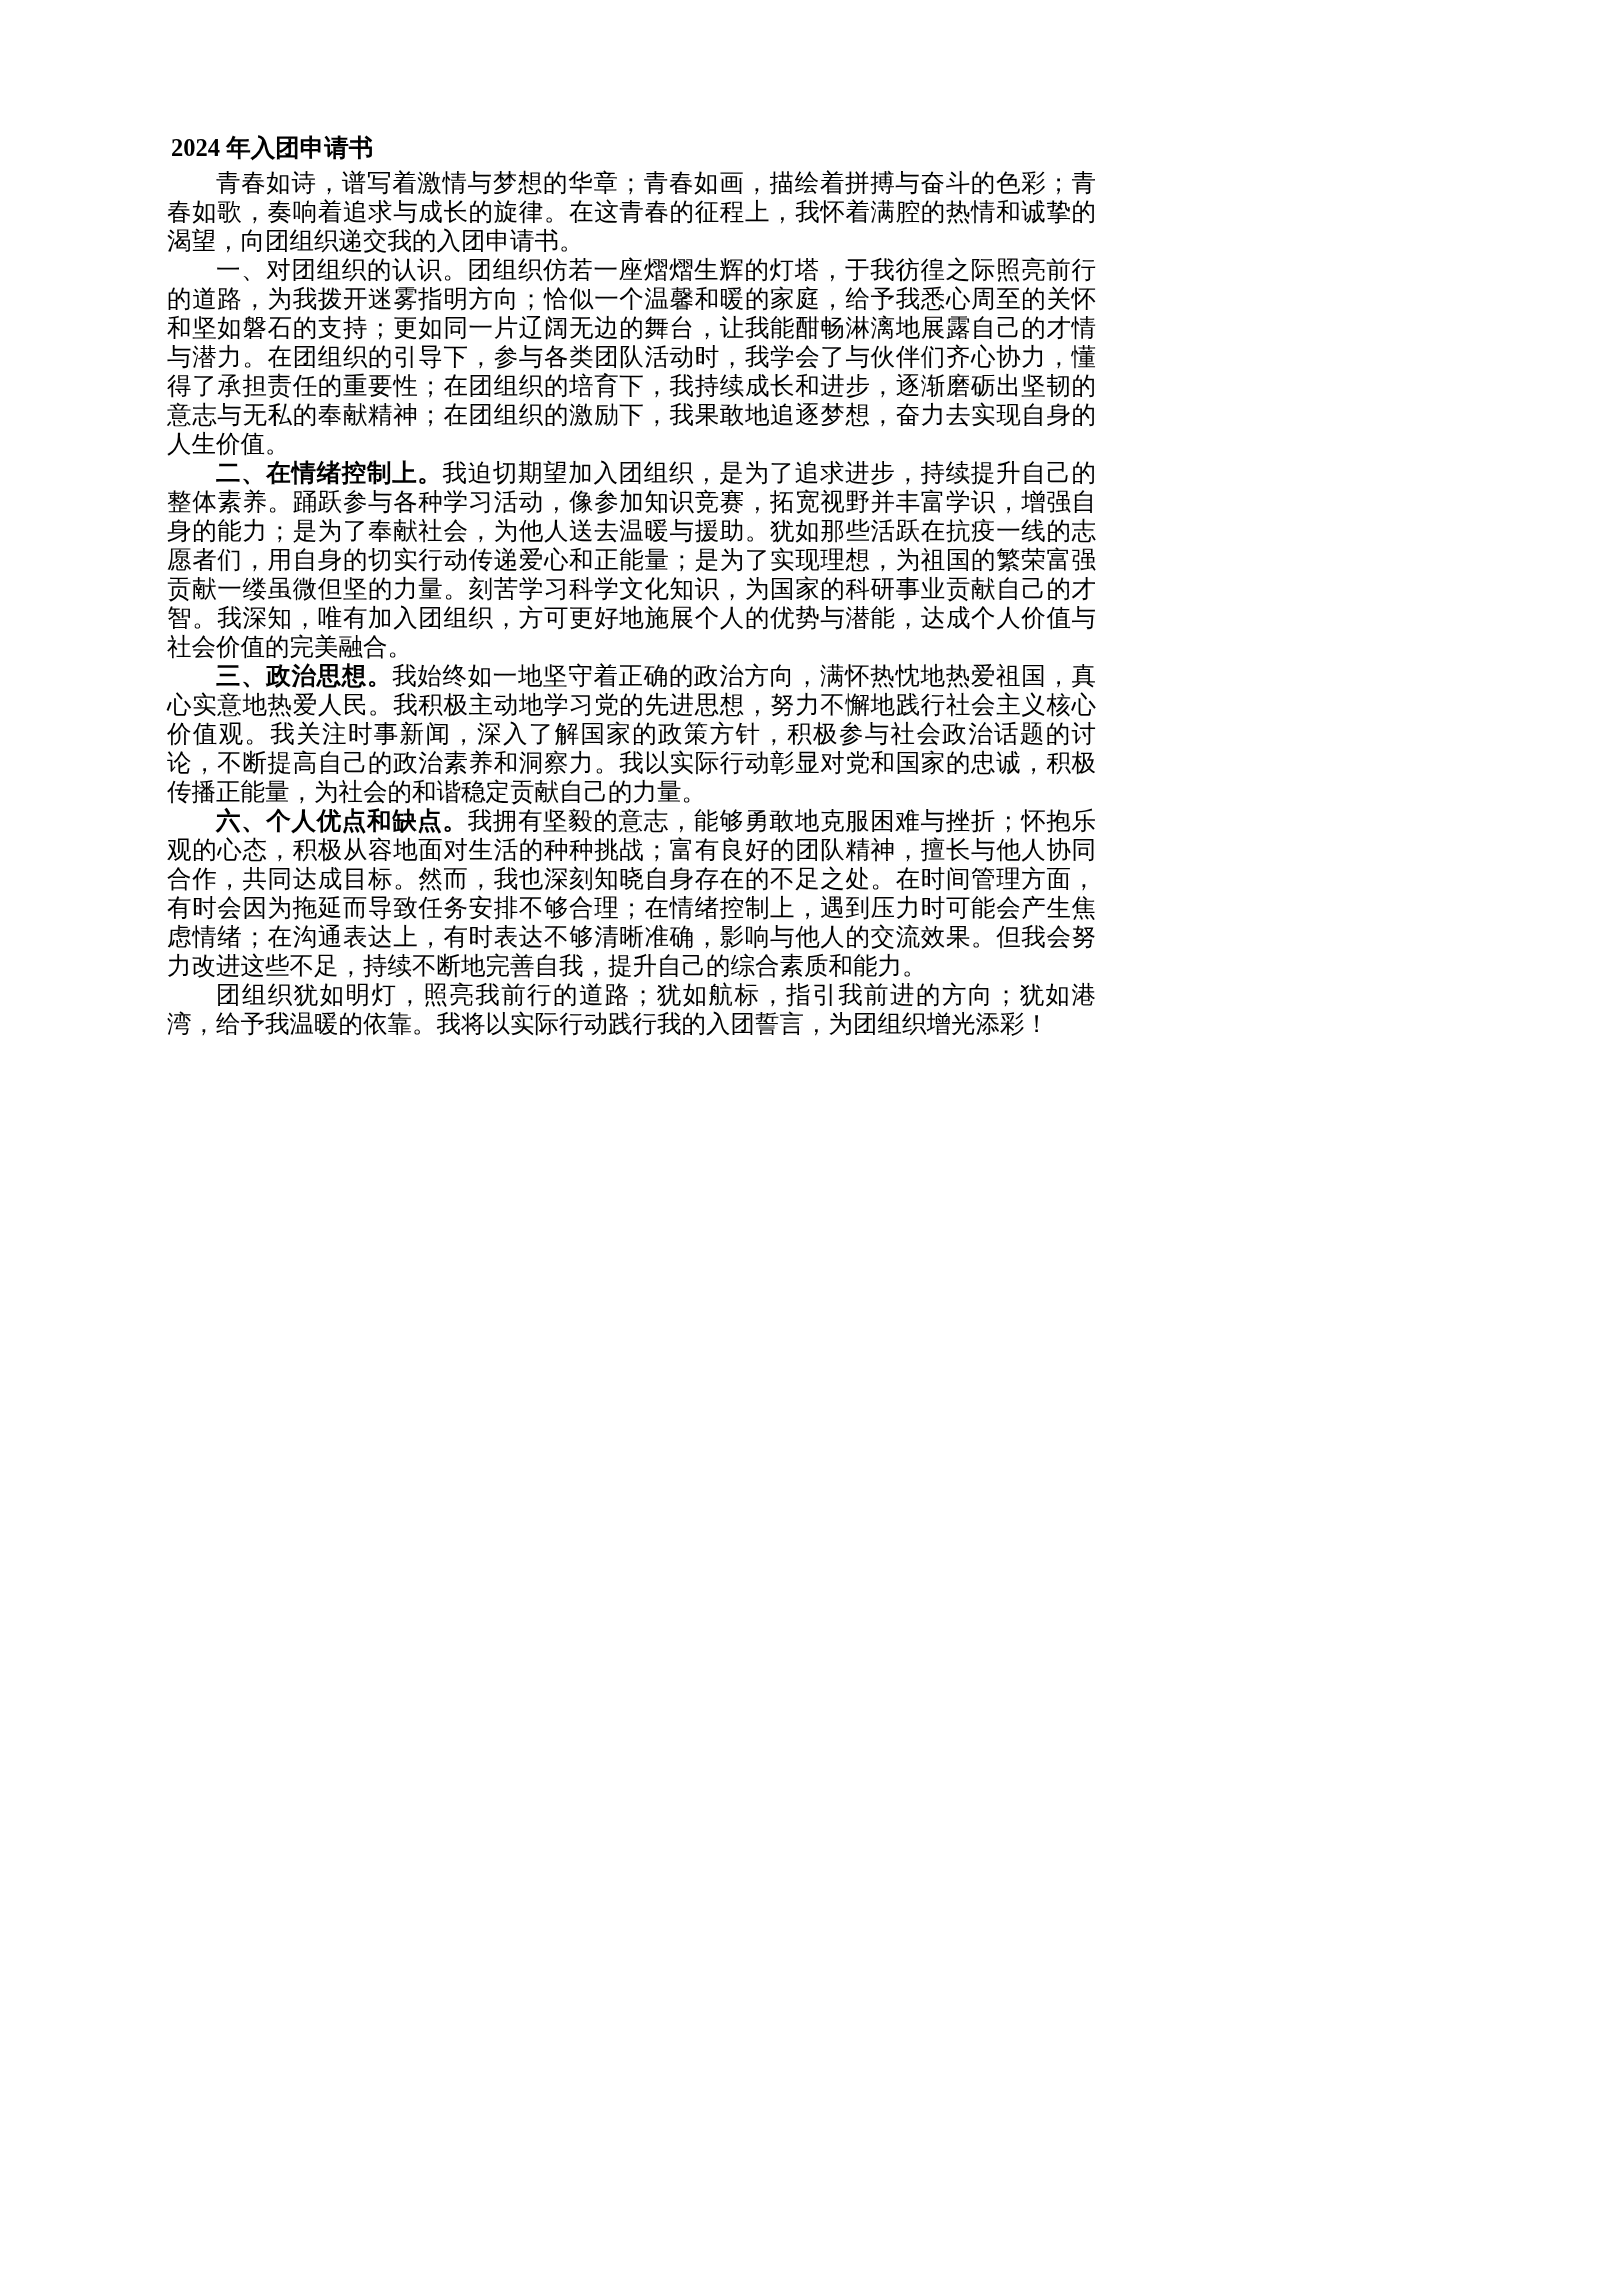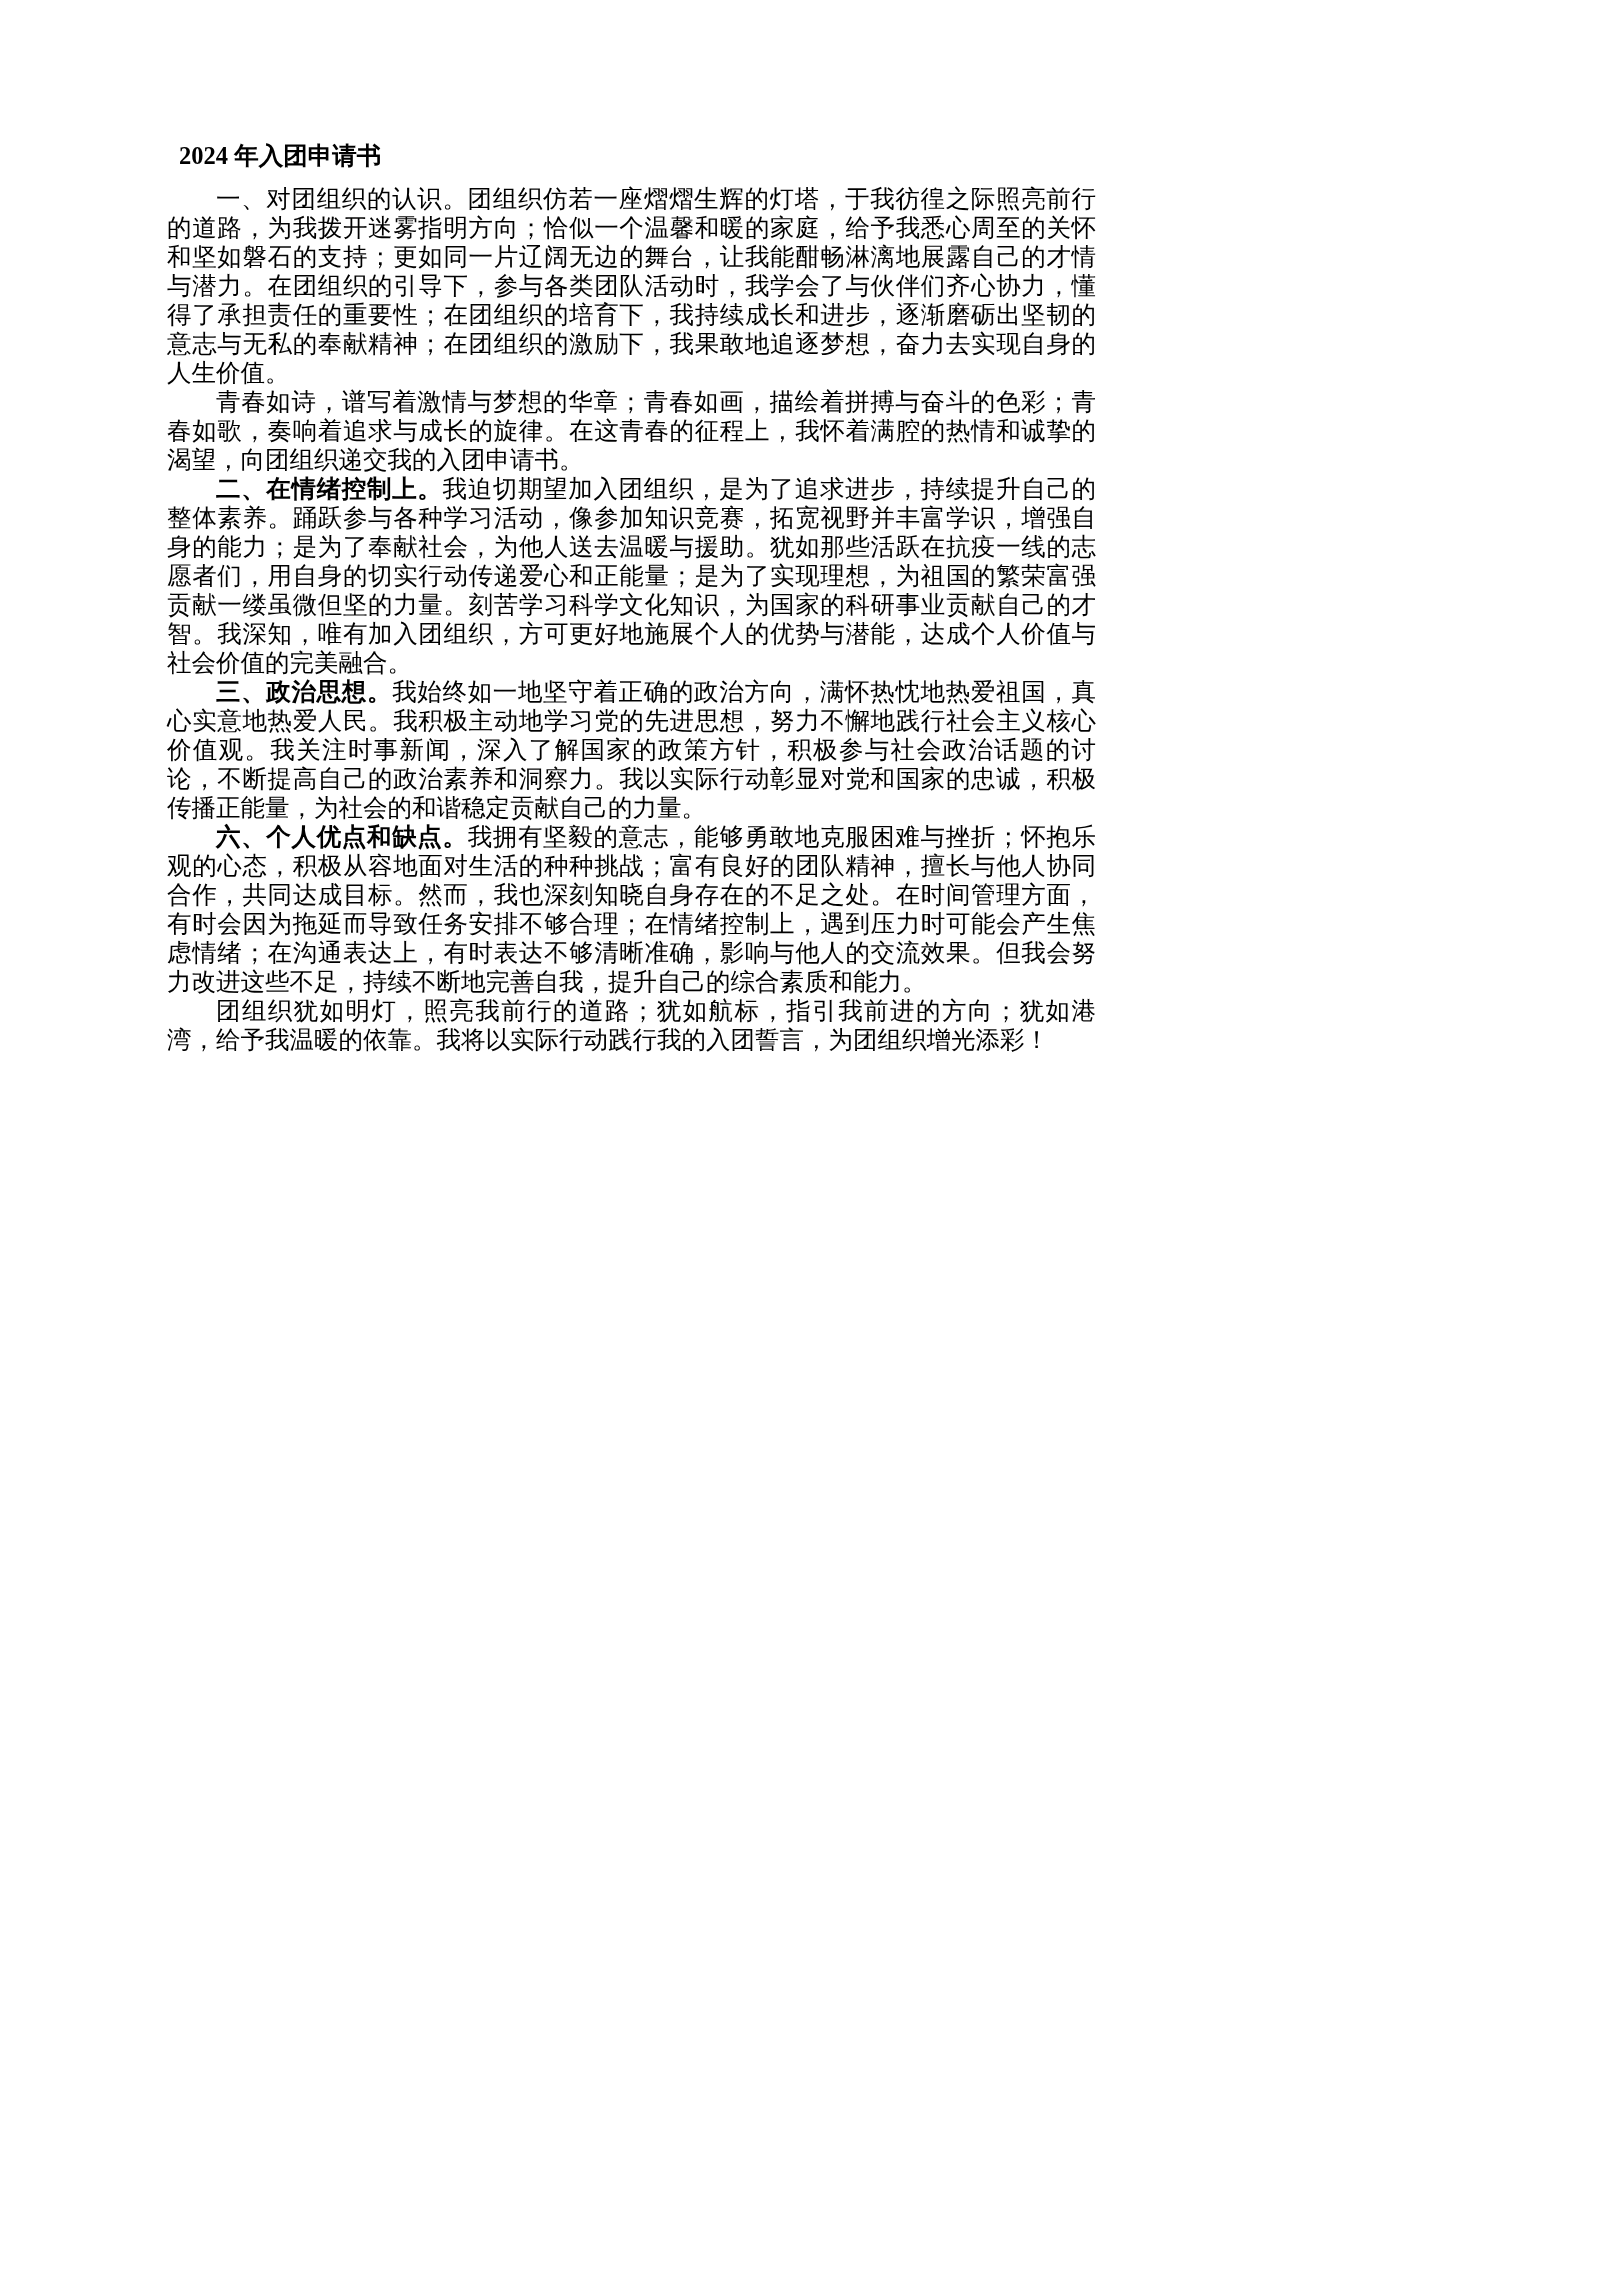--- a/index.html
+++ b/index.html
@@ -15,42 +15,42 @@
     .doc {
       position: absolute;
       left: 167px;
       top: 127px;
       width: 929px;
     }
     .title {
       font-size: 24.5px;
       font-weight: bold;
       line-height: 33px;
-      margin: 12px;
+      margin: 4px;
     }
     .para {
       font-size: 24.5px;
       line-height: 29px;
       margin: 0;
       text-align: justify;
       text-indent: 2em;
       word-break: break-all;
     }
     .para b { font-weight: bold; }
   </style>
 </head>
 <body>
 
 <div class="doc">
   <h1 class="title">2024 年入团申请书</h1>
 
 
+  <p class="para"><b></b><span>青春如诗，谱写着激情与梦想的华章；青春如画，描绘着拼搏与奋斗的色彩；青春如歌，奏响着追求与成长的旋律。在这青春的征程上，我怀着满腔的热情和诚挚的渴望，向团组织递交我的入团申请书。</span></p>
+
   <p class="para"><b></b><span>一、对团组织的认识。团组织仿若一座熠熠生辉的灯塔，于我彷徨之际照亮前行的道路，为我拨开迷雾指明方向；恰似一个温馨和暖的家庭，给予我悉心周至的关怀和坚如磐石的支持；更如同一片辽阔无边的舞台，让我能酣畅淋漓地展露自己的才情与潜力。在团组织的引导下，参与各类团队活动时，我学会了与伙伴们齐心协力，懂得了承担责任的重要性；在团组织的培育下，我持续成长和进步，逐渐磨砺出坚韧的意志与无私的奉献精神；在团组织的激励下，我果敢地追逐梦想，奋力去实现自身的人生价值。</span></p>
-
-  <p class="para"><b></b><span>青春如诗，谱写着激情与梦想的华章；青春如画，描绘着拼搏与奋斗的色彩；青春如歌，奏响着追求与成长的旋律。在这青春的征程上，我怀着满腔的热情和诚挚的渴望，向团组织递交我的入团申请书。</span></p>
 
   <p class="para"><b>二、在情绪控制上。</b><span>我迫切期望加入团组织，是为了追求进步，持续提升自己的整体素养。踊跃参与各种学习活动，像参加知识竞赛，拓宽视野并丰富学识，增强自身的能力；是为了奉献社会，为他人送去温暖与援助。犹如那些活跃在抗疫一线的志愿者们，用自身的切实行动传递爱心和正能量；是为了实现理想，为祖国的繁荣富强贡献一缕虽微但坚的力量。刻苦学习科学文化知识，为国家的科研事业贡献自己的才智。我深知，唯有加入团组织，方可更好地施展个人的优势与潜能，达成个人价值与社会价值的完美融合。</span></p>
 
   <p class="para"><b>三、政治思想。</b><span>我始终如一地坚守着正确的政治方向，满怀热忱地热爱祖国，真心实意地热爱人民。我积极主动地学习党的先进思想，努力不懈地践行社会主义核心价值观。我关注时事新闻，深入了解国家的政策方针，积极参与社会政治话题的讨论，不断提高自己的政治素养和洞察力。我以实际行动彰显对党和国家的忠诚，积极传播正能量，为社会的和谐稳定贡献自己的力量。</span></p>
 
 
 
   <p class="para"><b>六、个人优点和缺点。</b><span>我拥有坚毅的意志，能够勇敢地克服困难与挫折；怀抱乐观的心态，积极从容地面对生活的种种挑战；富有良好的团队精神，擅长与他人协同合作，共同达成目标。然而，我也深刻知晓自身存在的不足之处。在时间管理方面，有时会因为拖延而导致任务安排不够合理；在情绪控制上，遇到压力时可能会产生焦虑情绪；在沟通表达上，有时表达不够清晰准确，影响与他人的交流效果。但我会努力改进这些不足，持续不断地完善自我，提升自己的综合素质和能力。</span></p>
 
   <p class="para"><b></b><span>团组织犹如明灯，照亮我前行的道路；犹如航标，指引我前进的方向；犹如港湾，给予我温暖的依靠。我将以实际行动践行我的入团誓言，为团组织增光添彩！</span></p>

